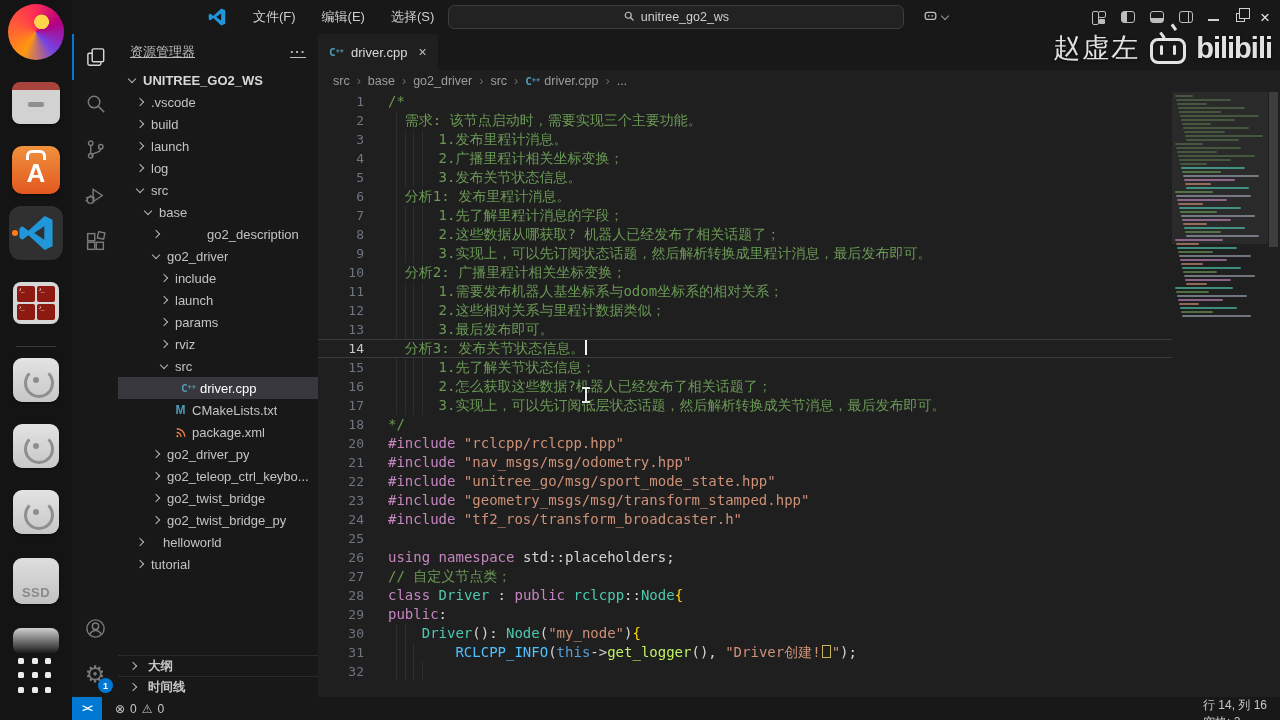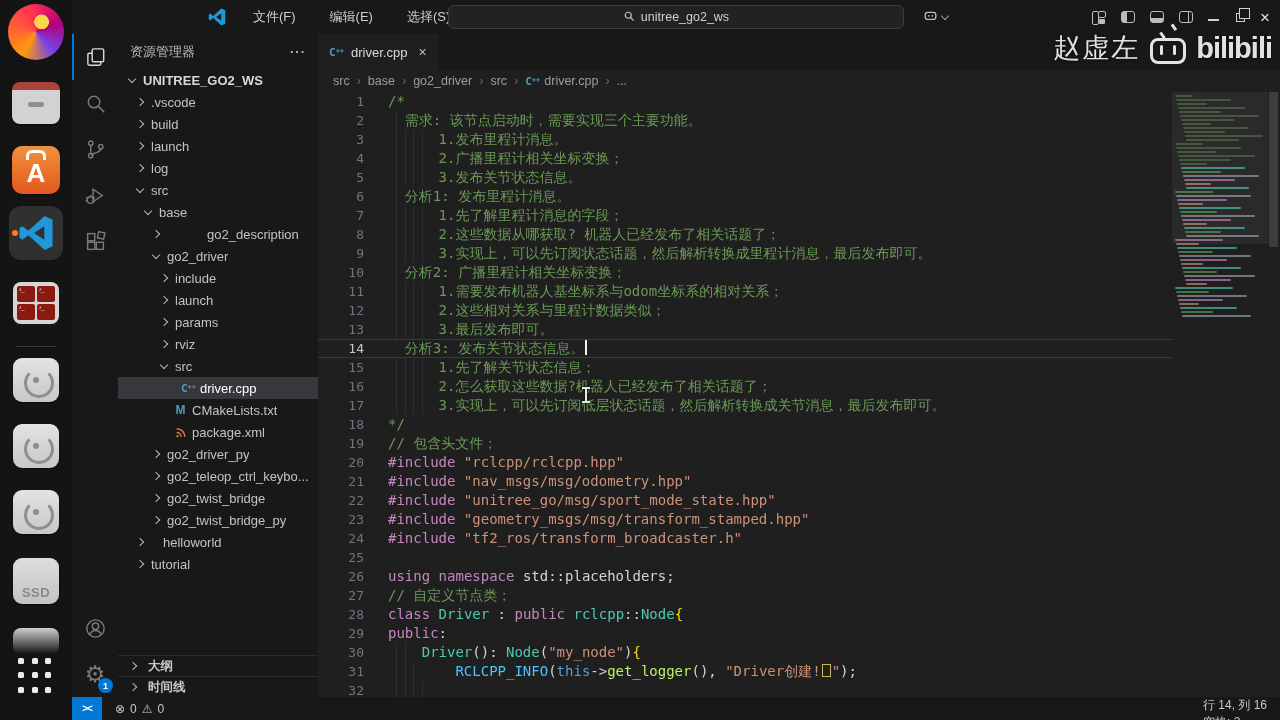--- a/index.html
+++ b/index.html
@@ -29,21 +29,21 @@
   .ic-disk::after { content:""; position:absolute; left:20px; top:19px; width:6px; height:6px; border-radius:50%; background:#8e8e8e; }
   .ic-ssd { width:46px; height:46px; border-radius:9px; background:linear-gradient(#dedede,#c2c2c2); position:relative; box-shadow:0 1px 2px rgba(0,0,0,.6); }
   .ic-ssd::after { content:"SSD"; position:absolute; left:0; right:0; bottom:4px; text-align:center; font-weight:700; font-size:13px; color:#8a8a8a; letter-spacing:.5px; }
   .ic-partial { width:46px; height:26px; border-radius:8px; background:linear-gradient(#cfcfcf, rgba(100,100,100,0)); }
   .ic-apps { width:36px; height:38px; display:grid; grid-template:repeat(3,1fr)/repeat(3,1fr); gap:5px; margin-top:2px; }
   .ic-apps i { width:6px; height:6px; border-radius:1.5px; background:#ececec; }
 
   
   .titlebar { position:absolute; left:72px; top:0; right:0; height:34px; background:#181818; display:flex; align-items:center; z-index:10; }
   .tb-logo { margin-left:136px; display:flex; align-items:center; }
-  .menu-bar { display:flex; margin-left:18px; gap:16px; }
+  .menu-bar { display:flex; margin-left:18px; gap:8px; }
   .menu-item { color:#cfcfcf; font-size:13px; padding:4px 9px; border-radius:5px; }
   .nav-arrows { position:absolute; left:548px; display:flex; gap:20px; font-size:15px; }
   .nav-arrows .back { color:#cfcfcf; }
   .nav-arrows .fwd { color:#6f6f6f; }
   .searchbox { position:absolute; left:50%; transform:translateX(-50%); top:5px; width:456px; height:24px; background:#222222; border:1px solid #3c3c3c; border-radius:6px; display:flex; align-items:center; justify-content:center; gap:6px; color:#cfcfcf; font-size:12.5px; }
   .copilot { position:absolute; left:calc(50% + 246px); display:flex; align-items:center; gap:3px; color:#bdbdbd; }
   .copilot .chev-dn { width:6px; height:6px; border-right:1.2px solid #9a9a9a; border-bottom:1.2px solid #9a9a9a; transform:rotate(45deg); margin-top:-3px; }
   .win-cluster { position:absolute; right:10px; top:0; height:34px; display:flex; align-items:center; gap:15px; }
   .wicon { width:14px; height:12px; border:1px solid #bdbdbd; border-radius:3px; position:relative; }
   .wicon.grid { border:none; width:14px; height:12px; }
@@ -60,21 +60,21 @@
   
   .activitybar { position:absolute; left:72px; top:34px; width:46px; bottom:23px; background:#181818; z-index:5; display:flex; flex-direction:column; }
   .ab-item { height:46px; display:flex; align-items:center; justify-content:center; color:#7a7a7a; position:relative; }
   .ab-item.active { color:#d7d7d7; border-left:2px solid #0078d4; }
   .ab-bottom { margin-top:auto; }
   .gear { font-family:"DejaVu Sans",sans-serif; font-size:23px; line-height:1; }
   .ab-badge { position:absolute; right:5px; bottom:4px; width:15px; height:15px; border-radius:50%; background:#0078d4; color:#fff; font-size:9px; display:flex; align-items:center; justify-content:center; font-weight:700; }
 
   
   .sidebar { position:absolute; left:118px; top:34px; width:200px; bottom:23px; background:#181818; z-index:4; }
-  .sb-header { height:35px; display:flex; align-items:center; justify-content:space-between; padding:0 12px; color:#bcbcbc; font-size:13px; }
+  .sb-header { height:35px; display:flex; align-items:center; justify-content:space-between; padding:0 12px; color:#bcbcbc; font-size:13px;text-decoration:underline; }
   .sb-dots { color:#bcbcbc; letter-spacing:1px; font-weight:700; }
   .tree { position:absolute; top:35px; left:0; right:0; }
   .trow { height:22px; display:flex; align-items:center; font-size:13px; color:#c3c3c3; cursor:default; }
   .trow.bold { font-weight:700; color:#d8d8d8; }
   .trow.sel { background:#37373d; color:#fff; }
   .chevslot { width:16px; flex:none; display:flex; justify-content:center; }
   .chev { width:6px; height:6px; border-right:1.4px solid #b8b8b8; border-bottom:1.4px solid #b8b8b8; }
   .chev.right { transform:rotate(-45deg); }
   .chev.down { transform:rotate(45deg); margin-top:-3px; }
   .ficon { width:17px; flex:none; display:flex; justify-content:center; align-items:center; }
@@ -559,24 +559,20 @@
           <span class="lnum">16</span>
           <span class="lbody"><i class="guide" style="left: 8.43px;"></i><i class="guide" style="left: 16.86px;"></i><i class="guide" style="left: 25.29px;"></i><i class="guide" style="left: 33.72px;"></i><span class="tk-c">      2.怎么获取这些数据?机器人已经发布了相关话题了；</span></span>
         </div>
         <div class="cline">
           <span class="lnum">17</span>
           <span class="lbody"><i class="guide" style="left: 8.43px;"></i><i class="guide" style="left: 16.86px;"></i><i class="guide" style="left: 25.29px;"></i><i class="guide" style="left: 33.72px;"></i><span class="tk-c">      3.实现上，可以先订阅低层状态话题，然后解析转换成关节消息，最后发布即可。</span></span>
         </div>
         <div class="cline">
           <span class="lnum">18</span>
           <span class="lbody"><span class="tk-c">*/</span></span>
-        </div>
-        <div class="cline">
-          <span class="lnum">19</span>
-          <span class="lbody"><span class="tk-c">// 包含头文件；</span></span>
         </div>
         <div class="cline">
           <span class="lnum">20</span>
           <span class="lbody"><span class="tk-k">#include </span><span class="tk-s">"rclcpp/rclcpp.hpp"</span></span>
         </div>
         <div class="cline">
           <span class="lnum">21</span>
           <span class="lbody"><span class="tk-k">#include </span><span class="tk-s">"nav_msgs/msg/odometry.hpp"</span></span>
         </div>
         <div class="cline">

